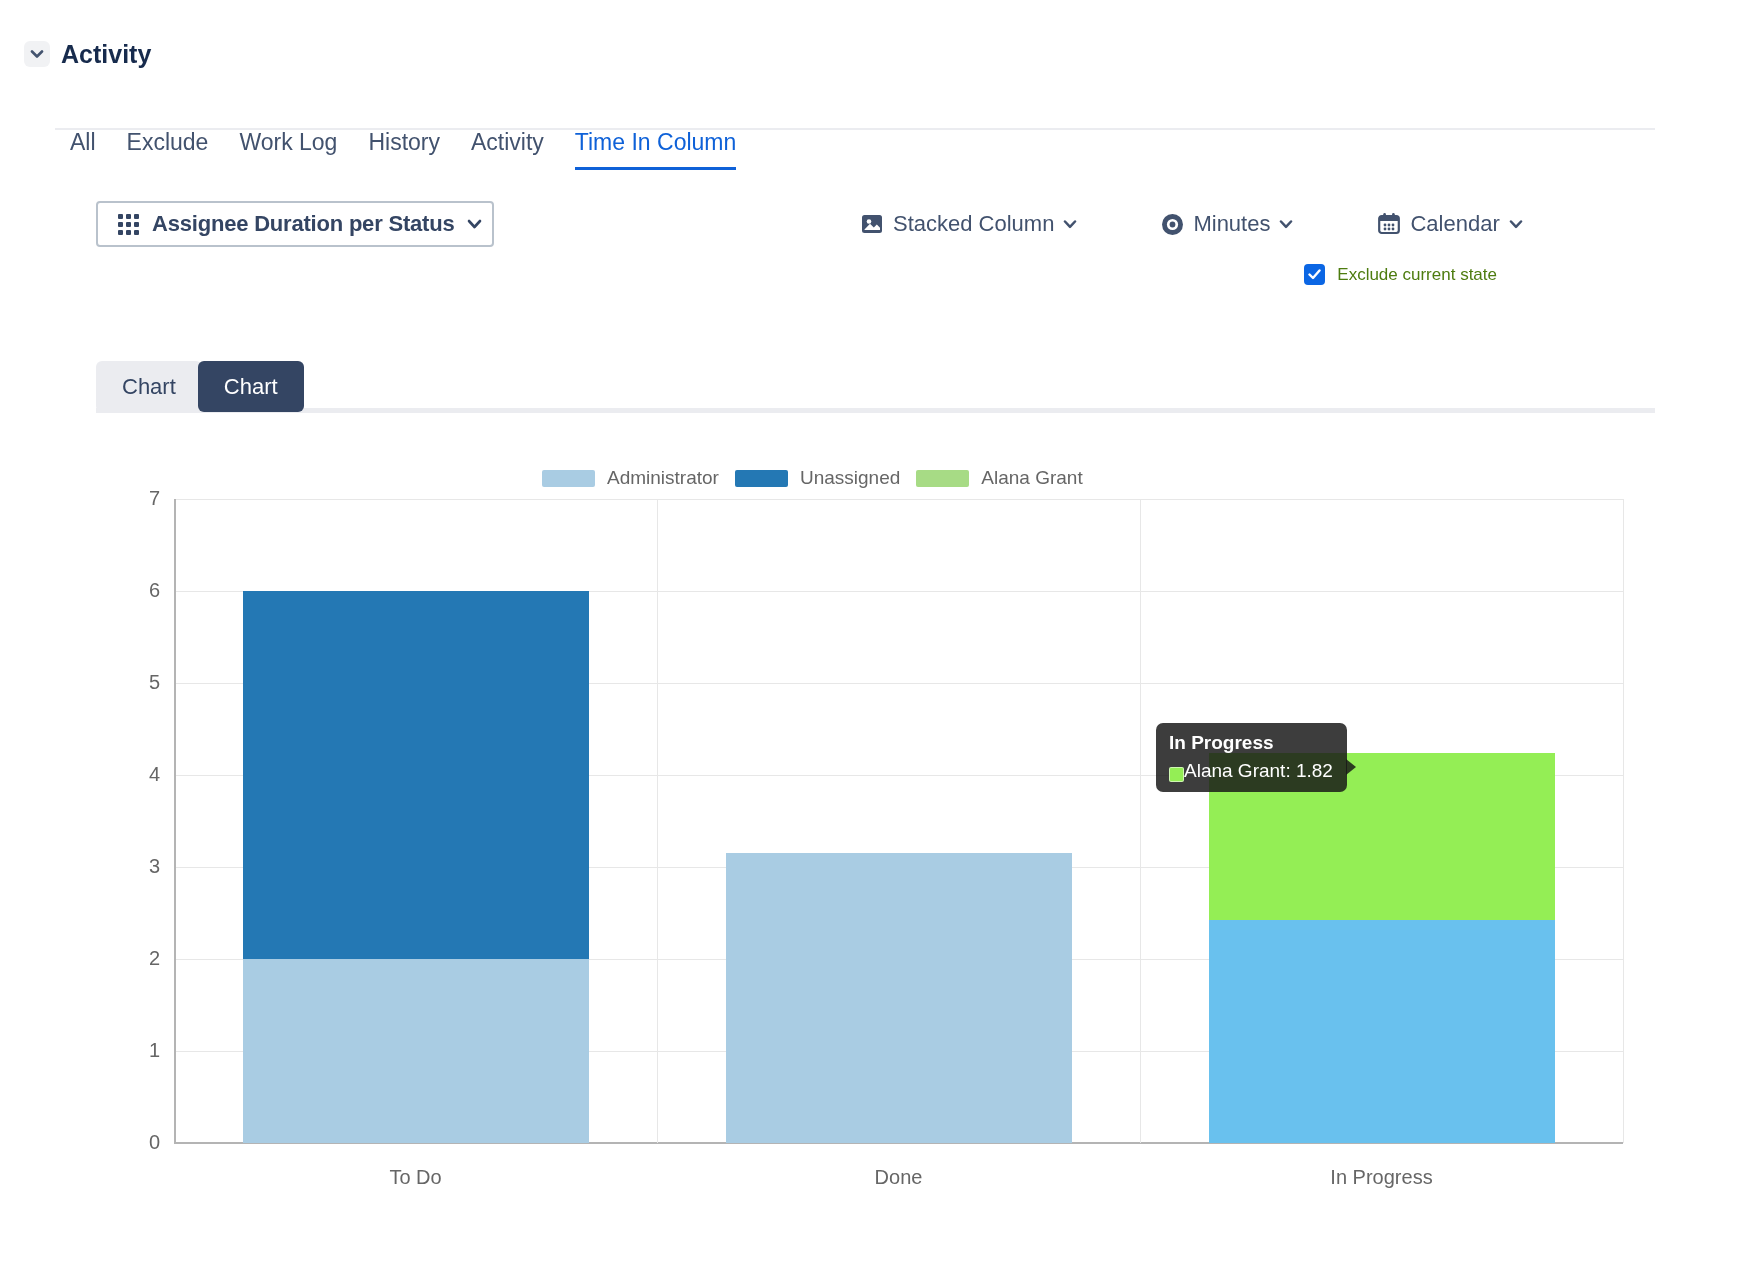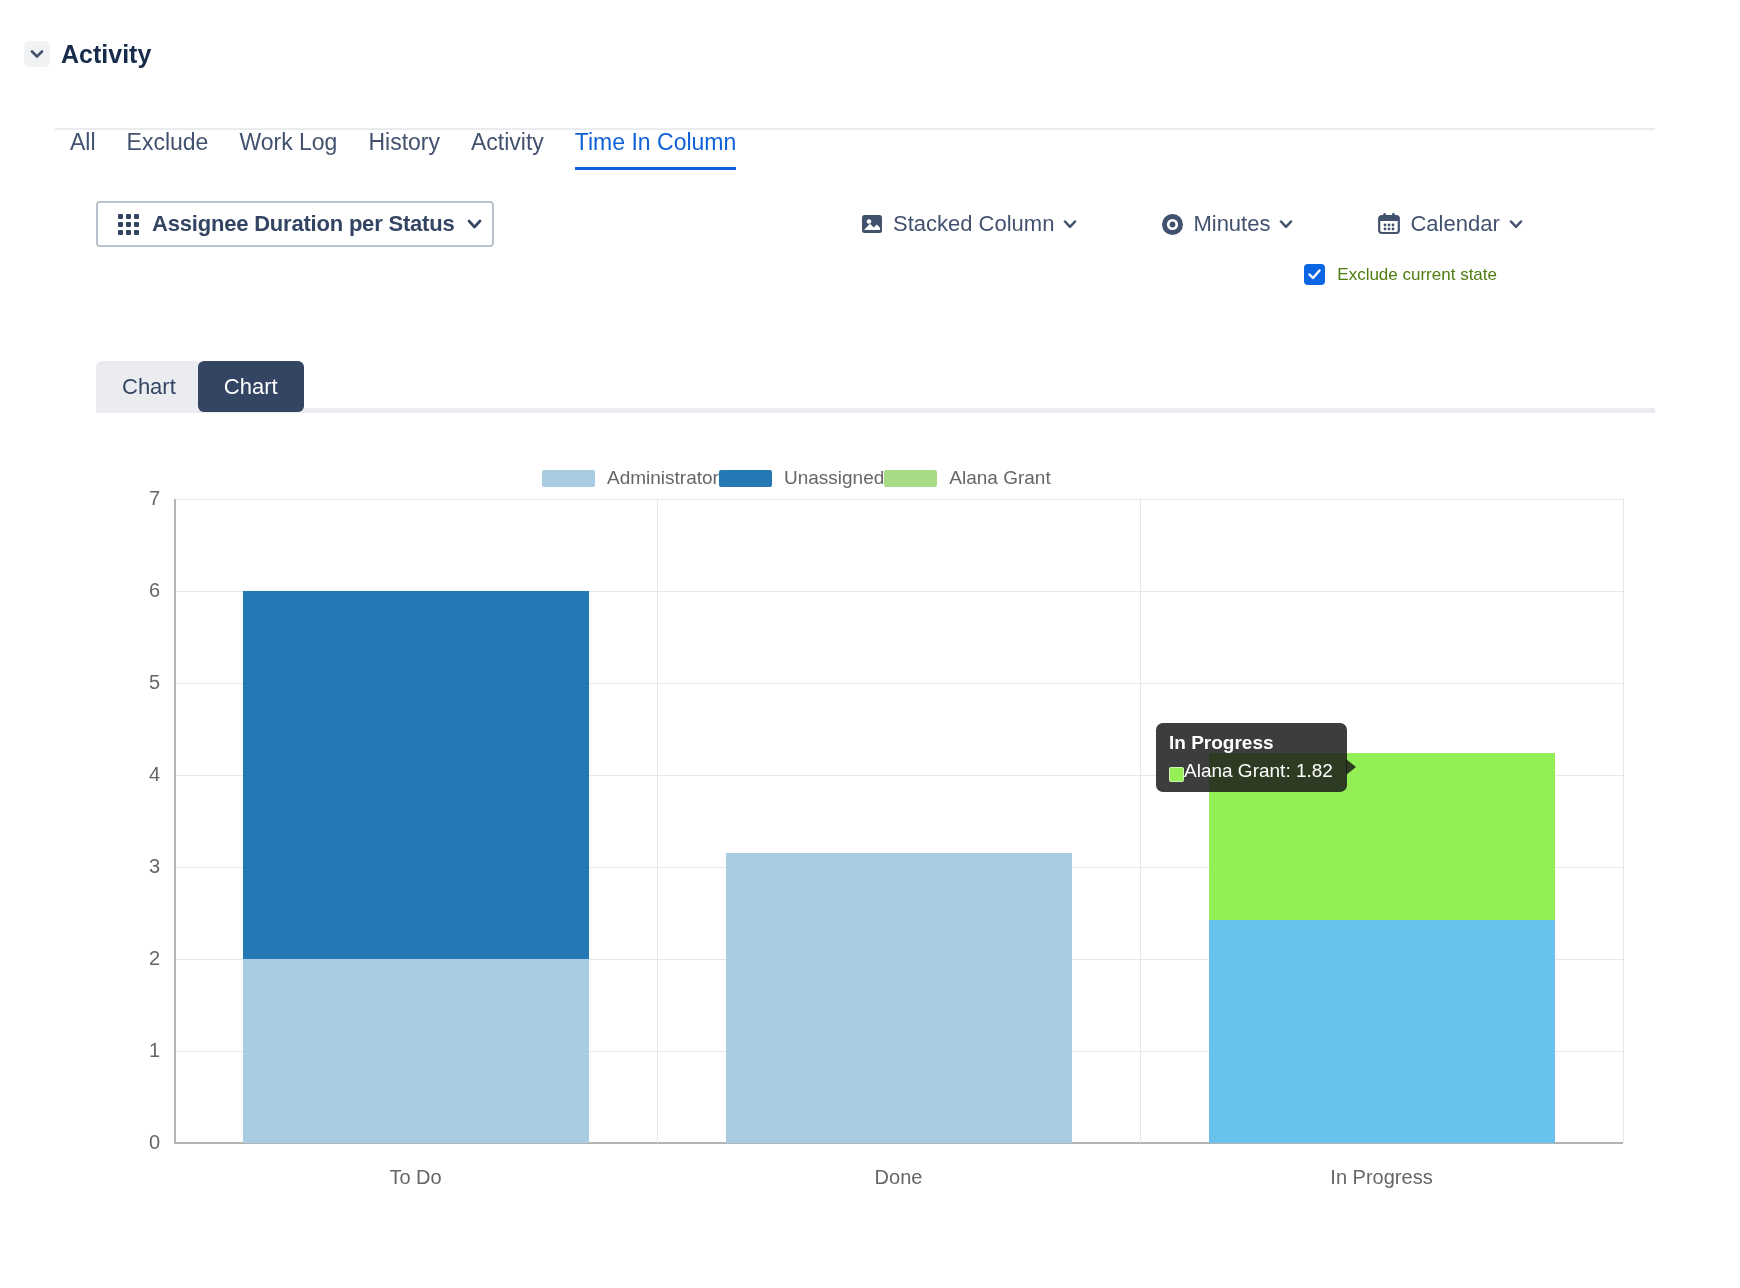--- a/index.html
+++ b/index.html
@@ -33,21 +33,21 @@
   .chk-row .lbl{font-size:17px;color:#4d7c0f;white-space:nowrap;}
 
   
   .view-tabs{left:96px;top:361px;display:flex;}
   .v-tab{height:51px;min-width:94px;padding:0 26px;border-radius:6px;display:flex;align-items:center;justify-content:center;
     font-size:22px;color:#344563;background:#ebecf0;cursor:pointer;box-sizing:border-box;}
   .v-tab.active{background:#344563;color:#fff;margin-left:-4px;z-index:2;}
   .view-divider{left:96px;top:408px;width:1559px;height:5px;background:#ebecf0;}
 
   
-  .legend{left:542px;top:467px;display:flex;align-items:center;gap:0;}
+  .legend{left:542px;top:467px;display:flex;align-items:center;gap:16px;}
   .legend-item{display:flex;align-items:center;gap:12px;cursor:pointer;}
   .legend-swatch{width:53px;height:17px;border-radius:2px;}
   .legend-label{font-size:19px;color:#666666;white-space:nowrap;}
 
   
   #plot .ytick,#plot .xtick{font-size:20px;color:#666666;position:absolute;}
   #plot .gl,#plot .vl{position:absolute;}
   #plot .bar{position:absolute;}
 
   

